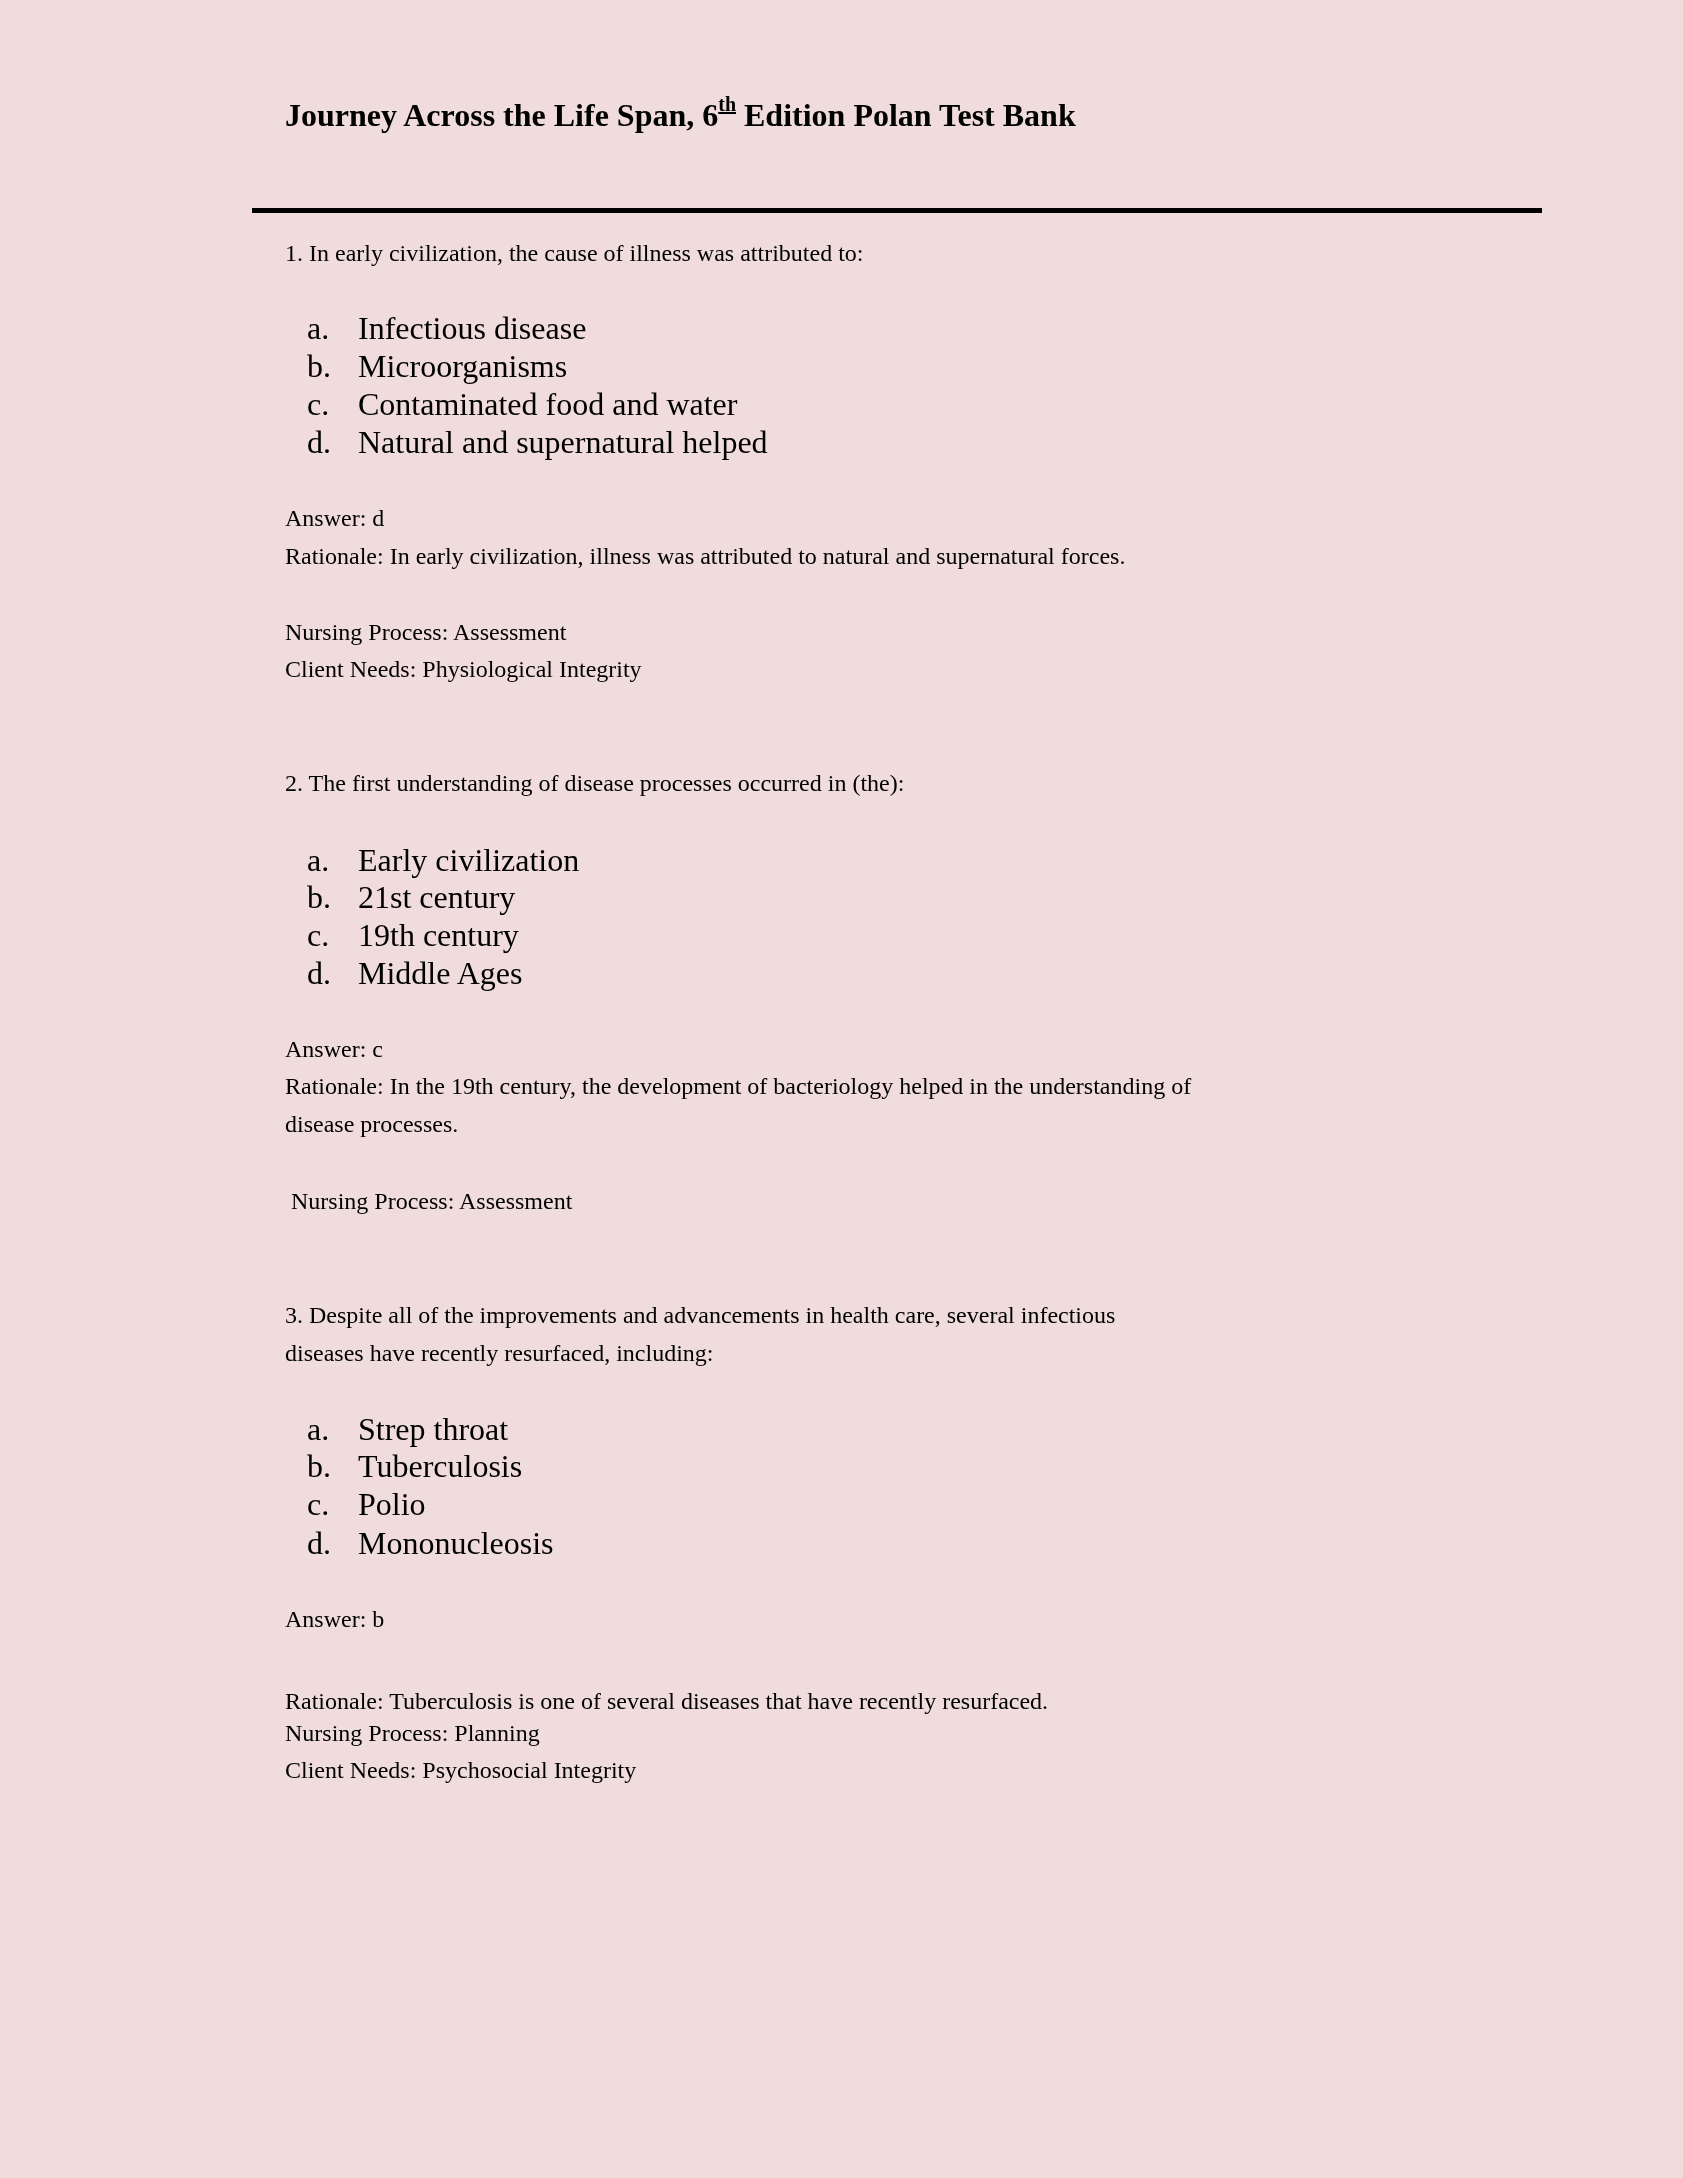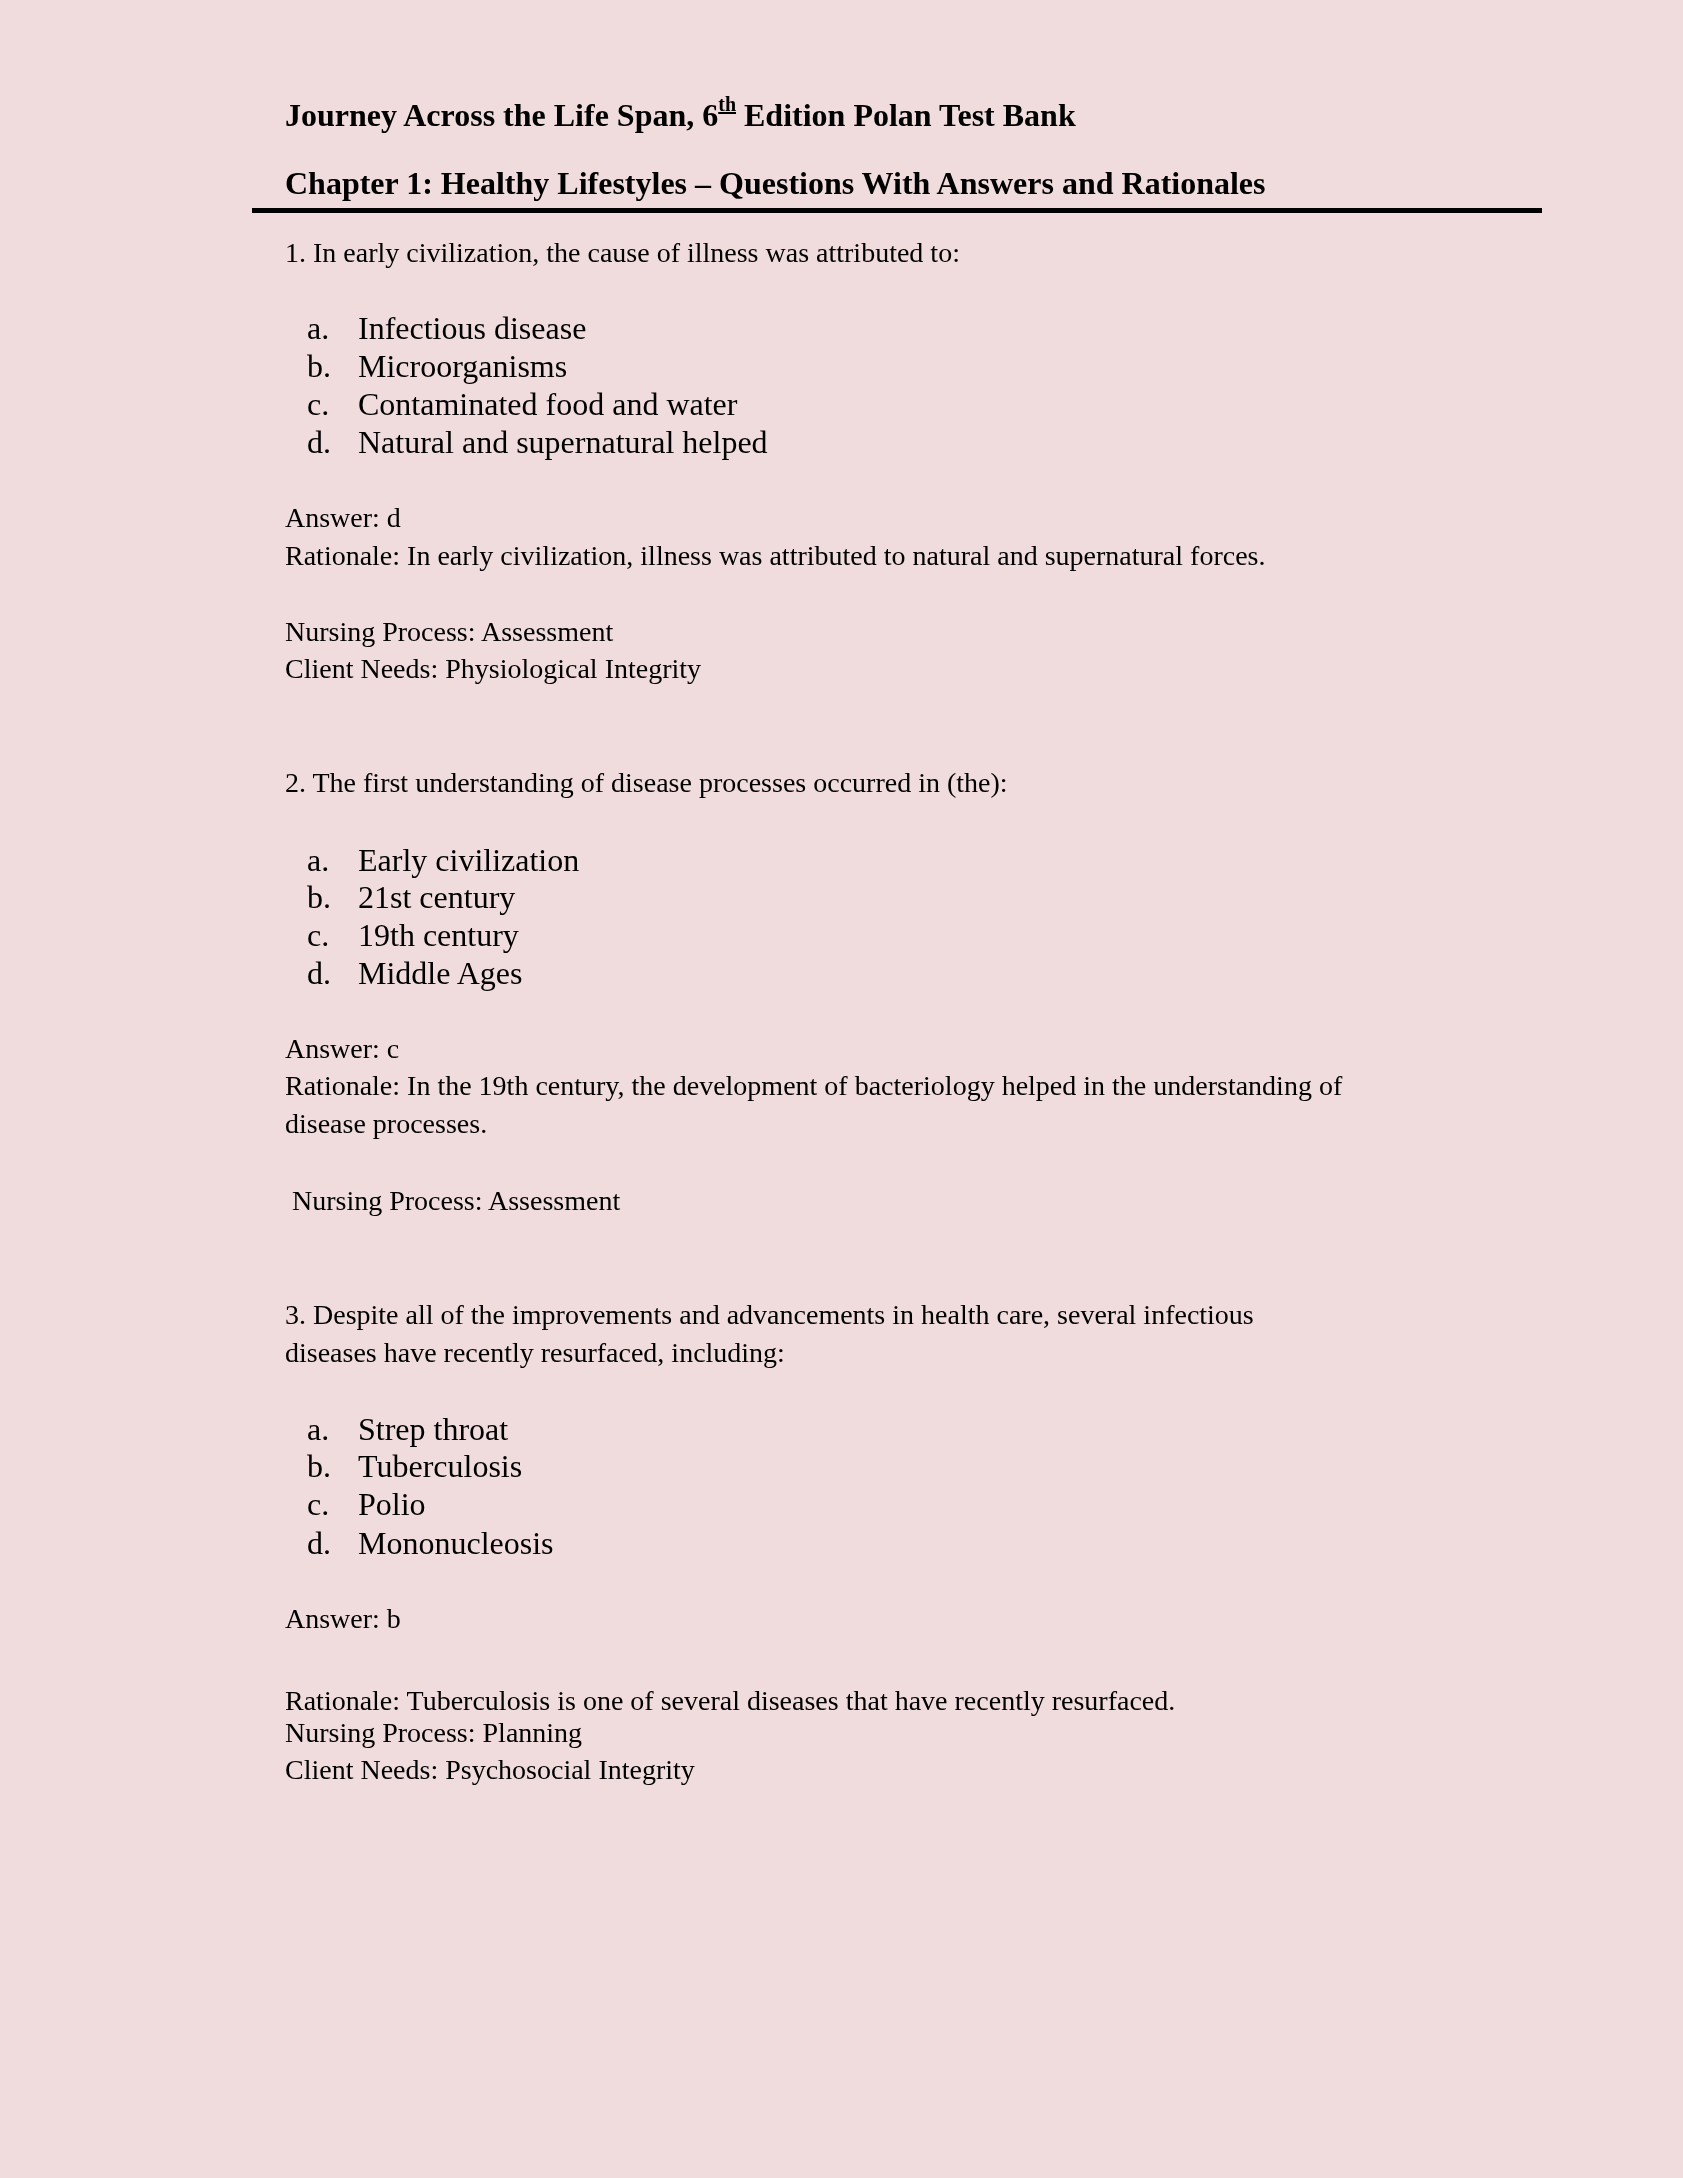--- a/index.html
+++ b/index.html
@@ -17,39 +17,38 @@
     font-weight: bold; font-size: 32px; line-height: 38px;
     white-space: nowrap;
   }
   .h sup { font-size: 20px; line-height: 0; position: relative; top: -3px; vertical-align: super; text-decoration: underline; }
   .rule {
     position: absolute; left: 252px; top: 208px; width: 1290px; height: 5px;
     background: #000;
   }
   .t {
     position: absolute; left: 285px;
-    font-size: 28px; line-height: 38px;
+    font-size: 24px; line-height: 38px;
     white-space: nowrap;
   }
   .opt {
     position: absolute; left: 307px;
     font-size: 32px; line-height: 38px;
     white-space: nowrap;
   }
   .opt .lbl { display: inline-block; width: 51px; }
   .opt .txt { display: inline-block; }
 </style>
 </head>
 <body>
 
 <div class="page">
 
   <div class="h" style="top:96px;"><span>Journey Across the Life Span, 6</span><sup>th</sup><span> Edition Polan Test Bank</span></div>
 
-  <div class="h" style="top:164px;">Chapter 1: Healthy Lifestyles – Questions With Answers and Rationales</div>
 
   <div class="rule"></div>
 
   <div>
     <div class="t" style="top:234px;">1. In early civilization, the cause of illness was attributed to:</div>
     <div class="opt" style="top:309px;"><span class="lbl">a.</span><span class="txt">Infectious disease</span></div>
     <div class="opt" style="top:347px;"><span class="lbl">b.</span><span class="txt">Microorganisms</span></div>
     <div class="opt" style="top:385px;"><span class="lbl">c.</span><span class="txt">Contaminated food and water</span></div>
     <div class="opt" style="top:423px;"><span class="lbl">d.</span><span class="txt">Natural and supernatural helped</span></div>
     <div class="t" style="top:499px;">Answer: d</div>

